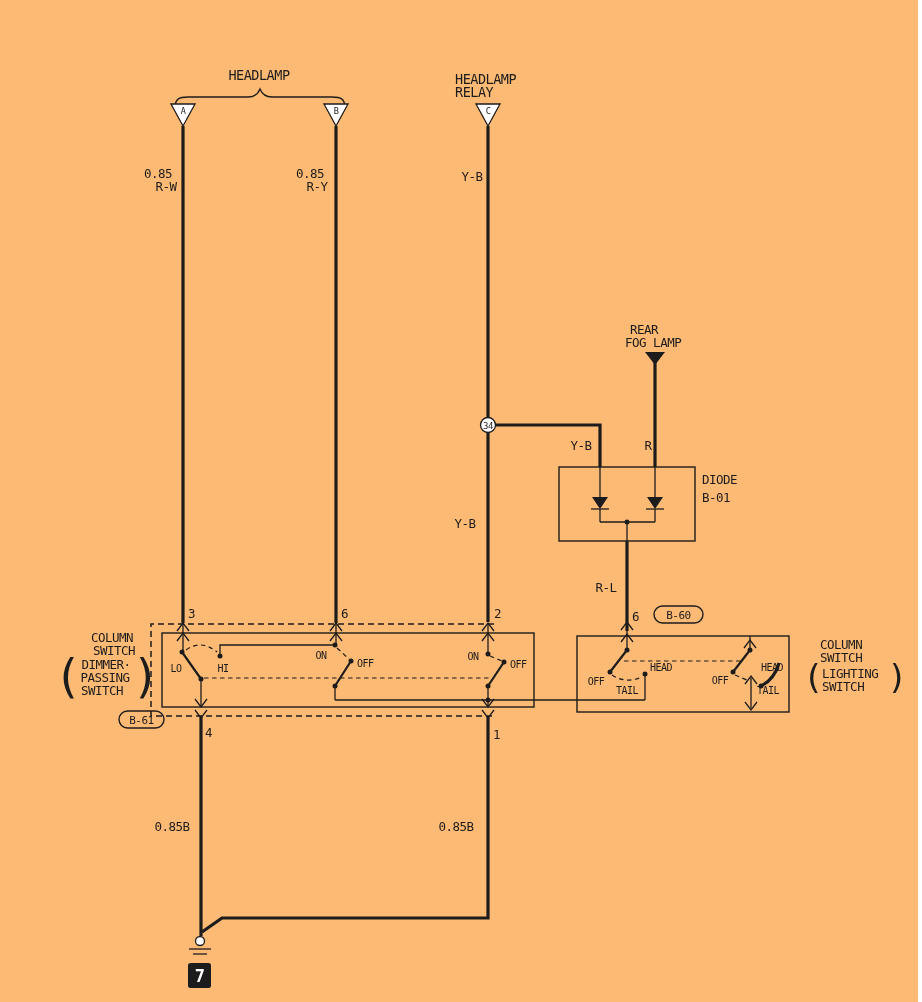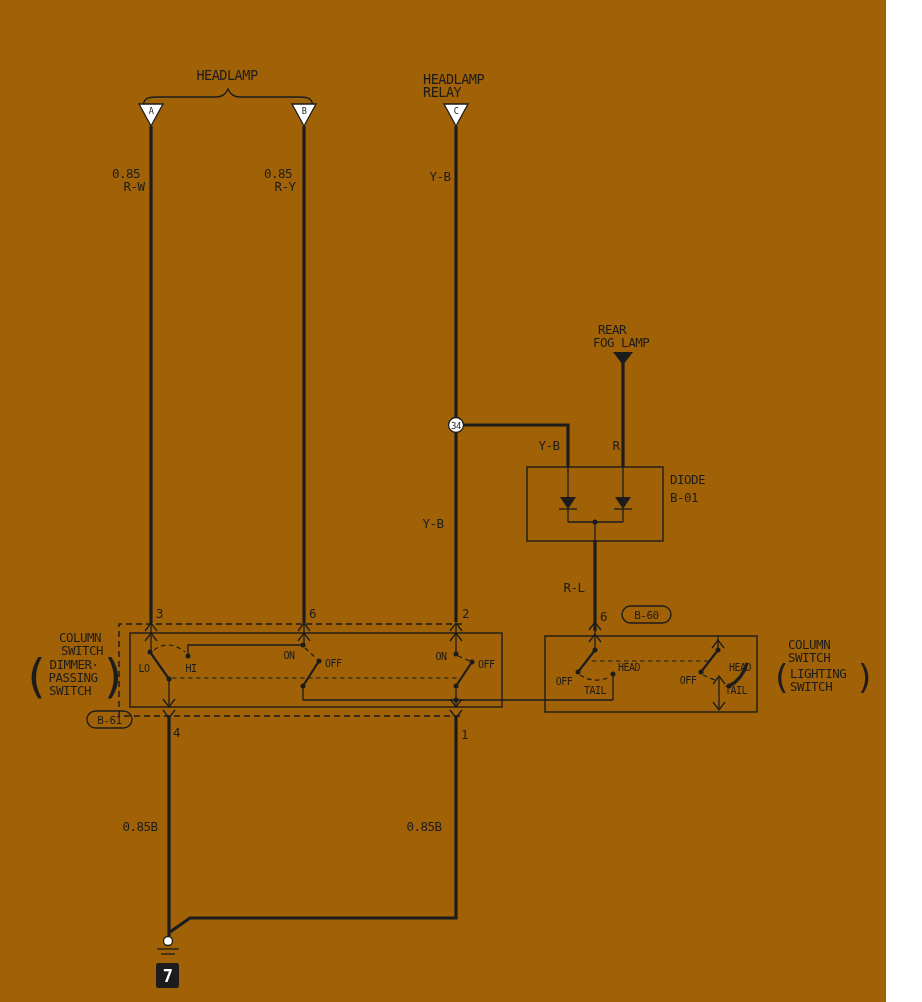--- a/index.html
+++ b/index.html
@@ -1,17 +1,17 @@
 <!DOCTYPE html>
 <html><head>
 <meta charset="utf-8">
 <style>
   html,body{margin:0;padding:0;background:#ffffff;}
-  .page{position:relative;width:886px;height:1002px;background:#a16207;overflow:hidden;
-        font-family:"DejaVu Sans Mono","Liberation Mono",monospace;}
+  .page{position:relative;width:886px;height:1002px;background:#fdba74;overflow:hidden;
+        font-family:"DejaVu Sans Mono","Liberation Mono",monospace;padding-left:32px;}
   svg text{fill:#1c1c1c;font-family:"DejaVu Sans Mono","Liberation Mono",monospace;letter-spacing:-0.5px;}
   .w3{stroke:#1c1c1c;stroke-width:3.2;fill:none;stroke-linecap:butt;}
   .w2{stroke:#1c1c1c;stroke-width:2.2;fill:none;stroke-linecap:round;}
   .w1{stroke:#1c1c1c;stroke-width:1.3;fill:none;}
   .boxline{stroke:#1c1c1c;stroke-width:1.4;fill:none;}
   .dashbox{stroke:#1c1c1c;stroke-width:1.5;fill:none;stroke-dasharray:6 4;}
   .dashlink{stroke:#1c1c1c;stroke-width:1.2;fill:none;stroke-dasharray:4.5 3.5;}
   .dot{fill:#1c1c1c;stroke:none;}
   .filled{fill:#1c1c1c;stroke:none;}
   .open{fill:#ffffff;stroke:#1c1c1c;stroke-width:1.3;}

